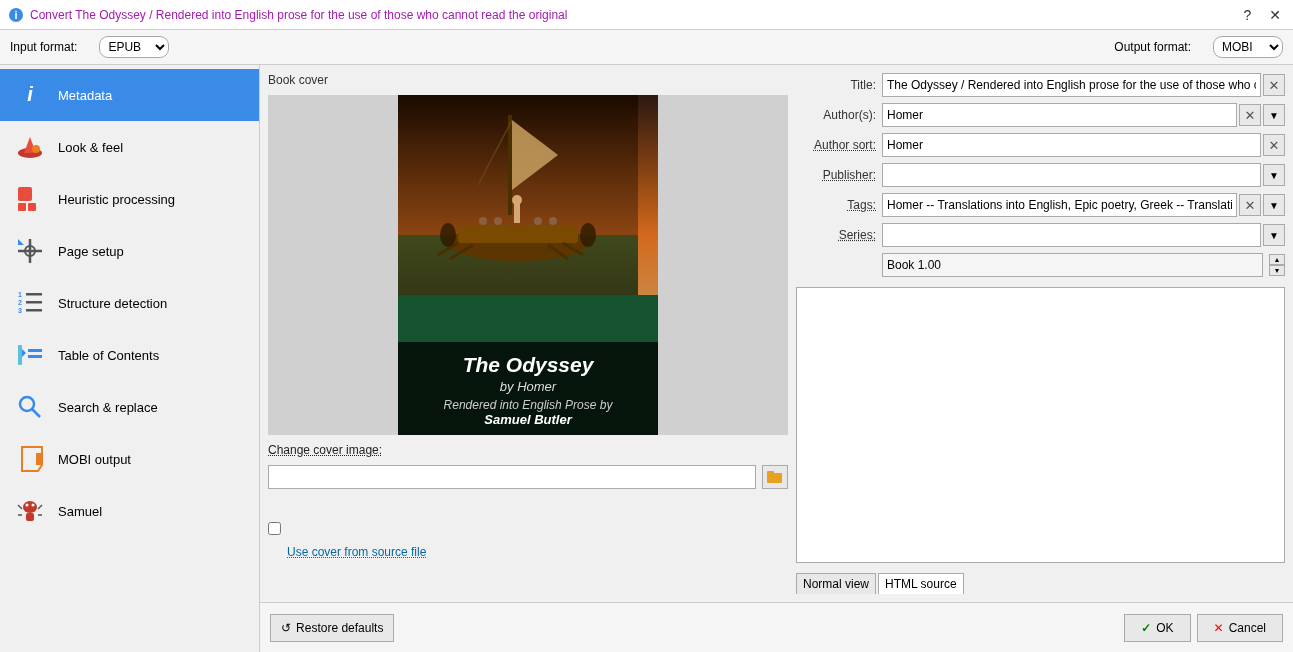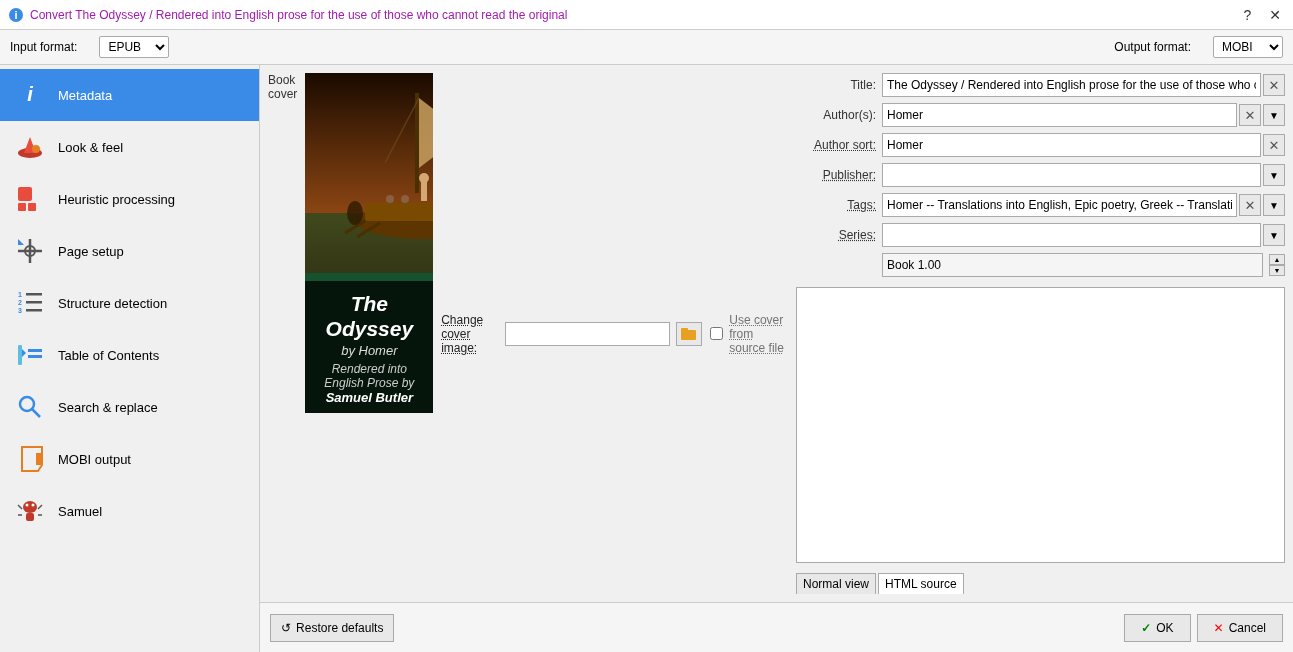--- a/index.html
+++ b/index.html
@@ -69,21 +69,21 @@
       display: flex;
       align-items: center;
       gap: 22px;
     }
     .format-label { font-size: 12px; }
     .format-select {
       border: 1px solid #aaa;
       background: #fff;
       padding: 2px 4px;
       font-size: 12px;
-      border-radius: 2px;
+      border-radius: 9px;
       height: 22px;
       min-width: 70px;
     }
 
     
     .body-area {
       display: flex;
       flex: 1;
       overflow: hidden;
     }
@@ -143,20 +143,21 @@
       display: flex;
       overflow: hidden;
       padding: 8px;
       gap: 8px;
     }
 
     
     .cover-section {
       width: 520px;
       display: flex;
+      flex-direction: column;
       gap: 8px;
     }
     .cover-label {
       font-size: 12px;
       font-weight: 500;
       color: #333;
     }
     .cover-image-container {
       background: #d0d0d0;
       display: flex;
@@ -219,21 +220,22 @@
       font-size: 14px;
     }
     .cover-checkbox-row {
       display: flex;
       align-items: center;
       gap: 6px;
     }
     .cover-checkbox-label {
       font-size: 12px;
       text-decoration: underline dotted;
-      color: #737373;
+      color: #0369a1;
+      margin-top: 48px;
     }
 
     
     .metadata-section {
       flex: 1;
       display: flex;
       flex-direction: column;
       gap: 6px;
       min-width: 0;
     }

